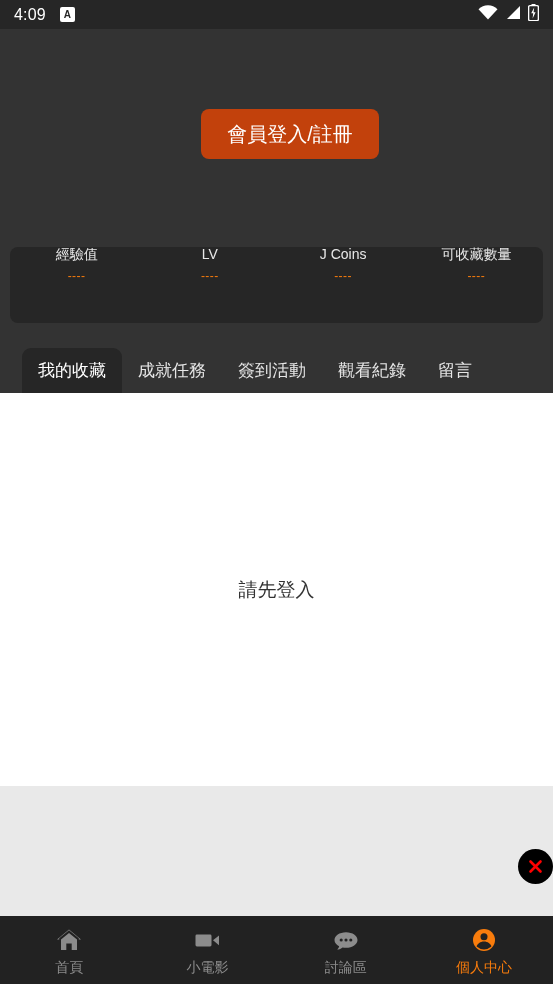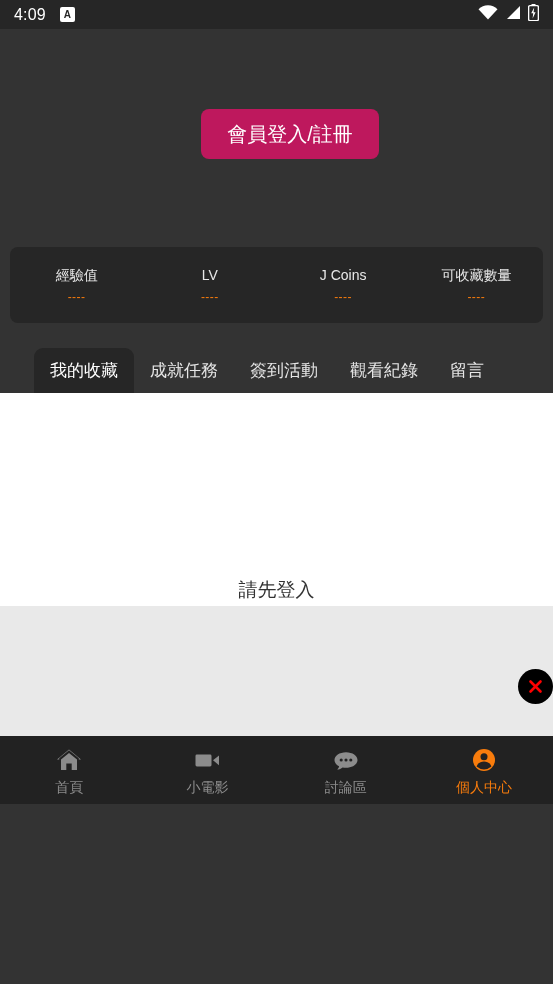--- a/index.html
+++ b/index.html
@@ -2,21 +2,21 @@
 <html><head>
 <meta charset="utf-8">
 <style>
   * { margin:0; padding:0; box-sizing:border-box; }
   html, body {
     width:553px; height:984px;
     background:#333333;
     font-family:"Liberation Sans","DejaVu Sans",sans-serif;
     overflow:hidden;
   }
-  .screen { position:relative; width:553px; height:804px; background:#333333; display:flex; flex-direction:column; }
+  .screen { position:relative; width:553px; height:984px; background:#333333; display:flex; flex-direction:column; }
 
   
   .status-bar {
     height:29px; flex:0 0 29px; background:#262626;
     display:flex; align-items:center; padding:0 14px;
     color:#ffffff;
   }
   .status-time { font-size:16px; letter-spacing:.2px; color:#ffffff; }
   .status-left-icons { display:flex; align-items:center; margin-left:14px; }
   .notif-badge {
@@ -27,41 +27,41 @@
   .status-spacer { flex:1; }
   .status-right-icons { display:flex; align-items:center; gap:7px; }
 
   
   .header-area {
     flex:0 0 218px; position:relative;
     display:flex; align-items:center; justify-content:center;
     background:#333333;
   }
   .login-btn {
-    background:#be185d; color:#ffffff;
+    background:#c2410c; color:#ffffff;
     font-size:20px; line-height:1;
     padding:15px 26px; border:none; border-radius:8px;
     cursor:pointer; white-space:nowrap;
     position:relative; top:-4px;margin-left:27px;
   }
 
   
   .stats-card {
     flex:0 0 76px; margin:0 10px; background:#262626; border-radius:8px;
-    display:flex; align-items:center;
+    display:flex; align-items:flex-start;
   }
   .stat-item {
     flex:1; display:flex; flex-direction:column; align-items:center; justify-content:center;
     gap:9px;
   }
   .stat-label { font-size:14px; color:#e8e8e8; line-height:1; white-space:nowrap; }
   .stat-value { font-size:12px; color:#f87c0c; line-height:1; letter-spacing:.5px; }
 
   
-  .tabs-wrap { flex:0 0 49px; position:relative; background:#333333; margin-top:21px;padding-left:12px; }
+  .tabs-wrap { flex:0 0 49px; position:relative; background:#333333; margin-top:21px; }
   .tabs { display:flex; align-items:flex-end; height:49px; padding-left:22px; }
   .tab {
     position:relative; height:45px; padding:0 16px;
     display:flex; align-items:center; justify-content:center;
     font-size:17px; color:#e6e6e6; white-space:nowrap; cursor:pointer;
   }
   .tab.active {
     background:#262626; color:#ffffff;
     border-radius:9px 9px 0 0;
   }

